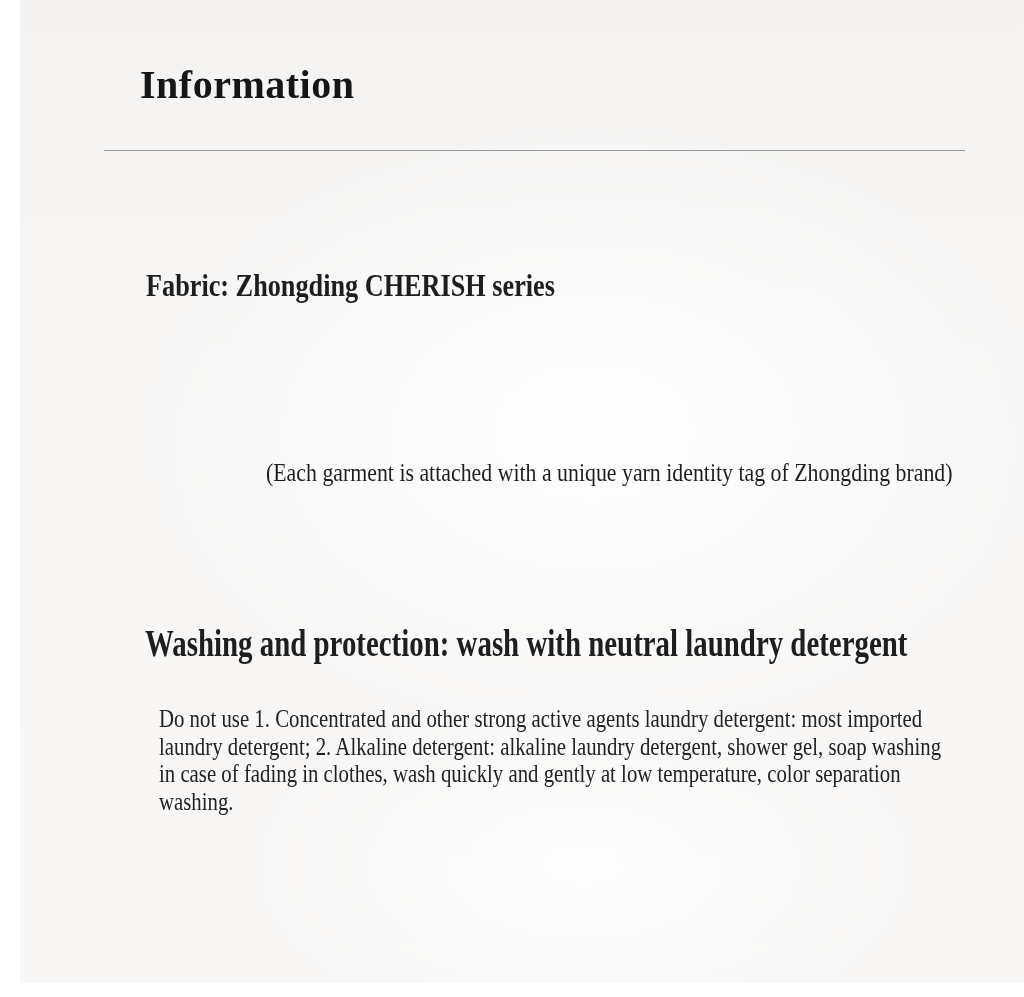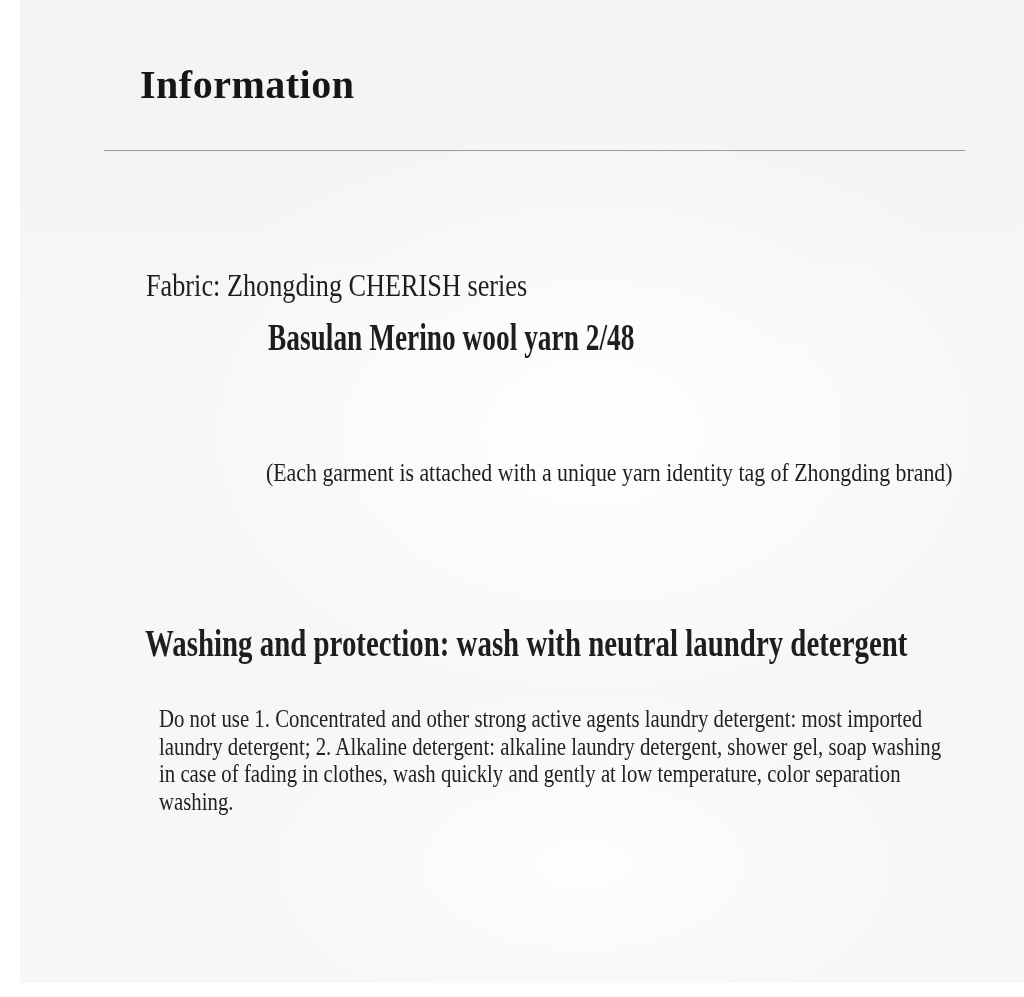--- a/index.html
+++ b/index.html
@@ -44,21 +44,21 @@
     top: 150px;
     width: 861px;
     height: 1px;
     background: #9a9a9a;
   }
   .fabric-heading {
     left: 126px;
     top: 267px;
     font-size: 32px;
     line-height: 36px;
-    font-weight: normal;
+    font-weight: bold;
   }
   .fabric-heading .cond { transform: scaleX(0.82); }
 
   .fabric-detail {
     left: 248px;
     font-size: 38px;
     line-height: 42px;
     font-weight: bold;
   }
   .fabric-detail .cond { transform: scaleX(0.72); }
@@ -105,23 +105,20 @@
 <div class="canvas">
 
   <h1 class="abs page-title">Information</h1>
 
   <div class="divider"></div>
 
   <div class="abs fabric-heading">
     <span class="cond">Fabric: Zhongding CHERISH series</span>
   </div>
 
-  <div class="abs fabric-detail d0">
-    <span class="cond">Basulan Merino wool yarn 2/48</span>
-  </div>
 
 
 
   <div class="abs fabric-note">
     <span class="cond">(Each garment is attached with a unique yarn identity tag of Zhongding brand)</span>
   </div>
 
   <div class="abs wash-heading">
     <span class="cond">Washing and protection: wash with neutral laundry detergent</span>
   </div>

